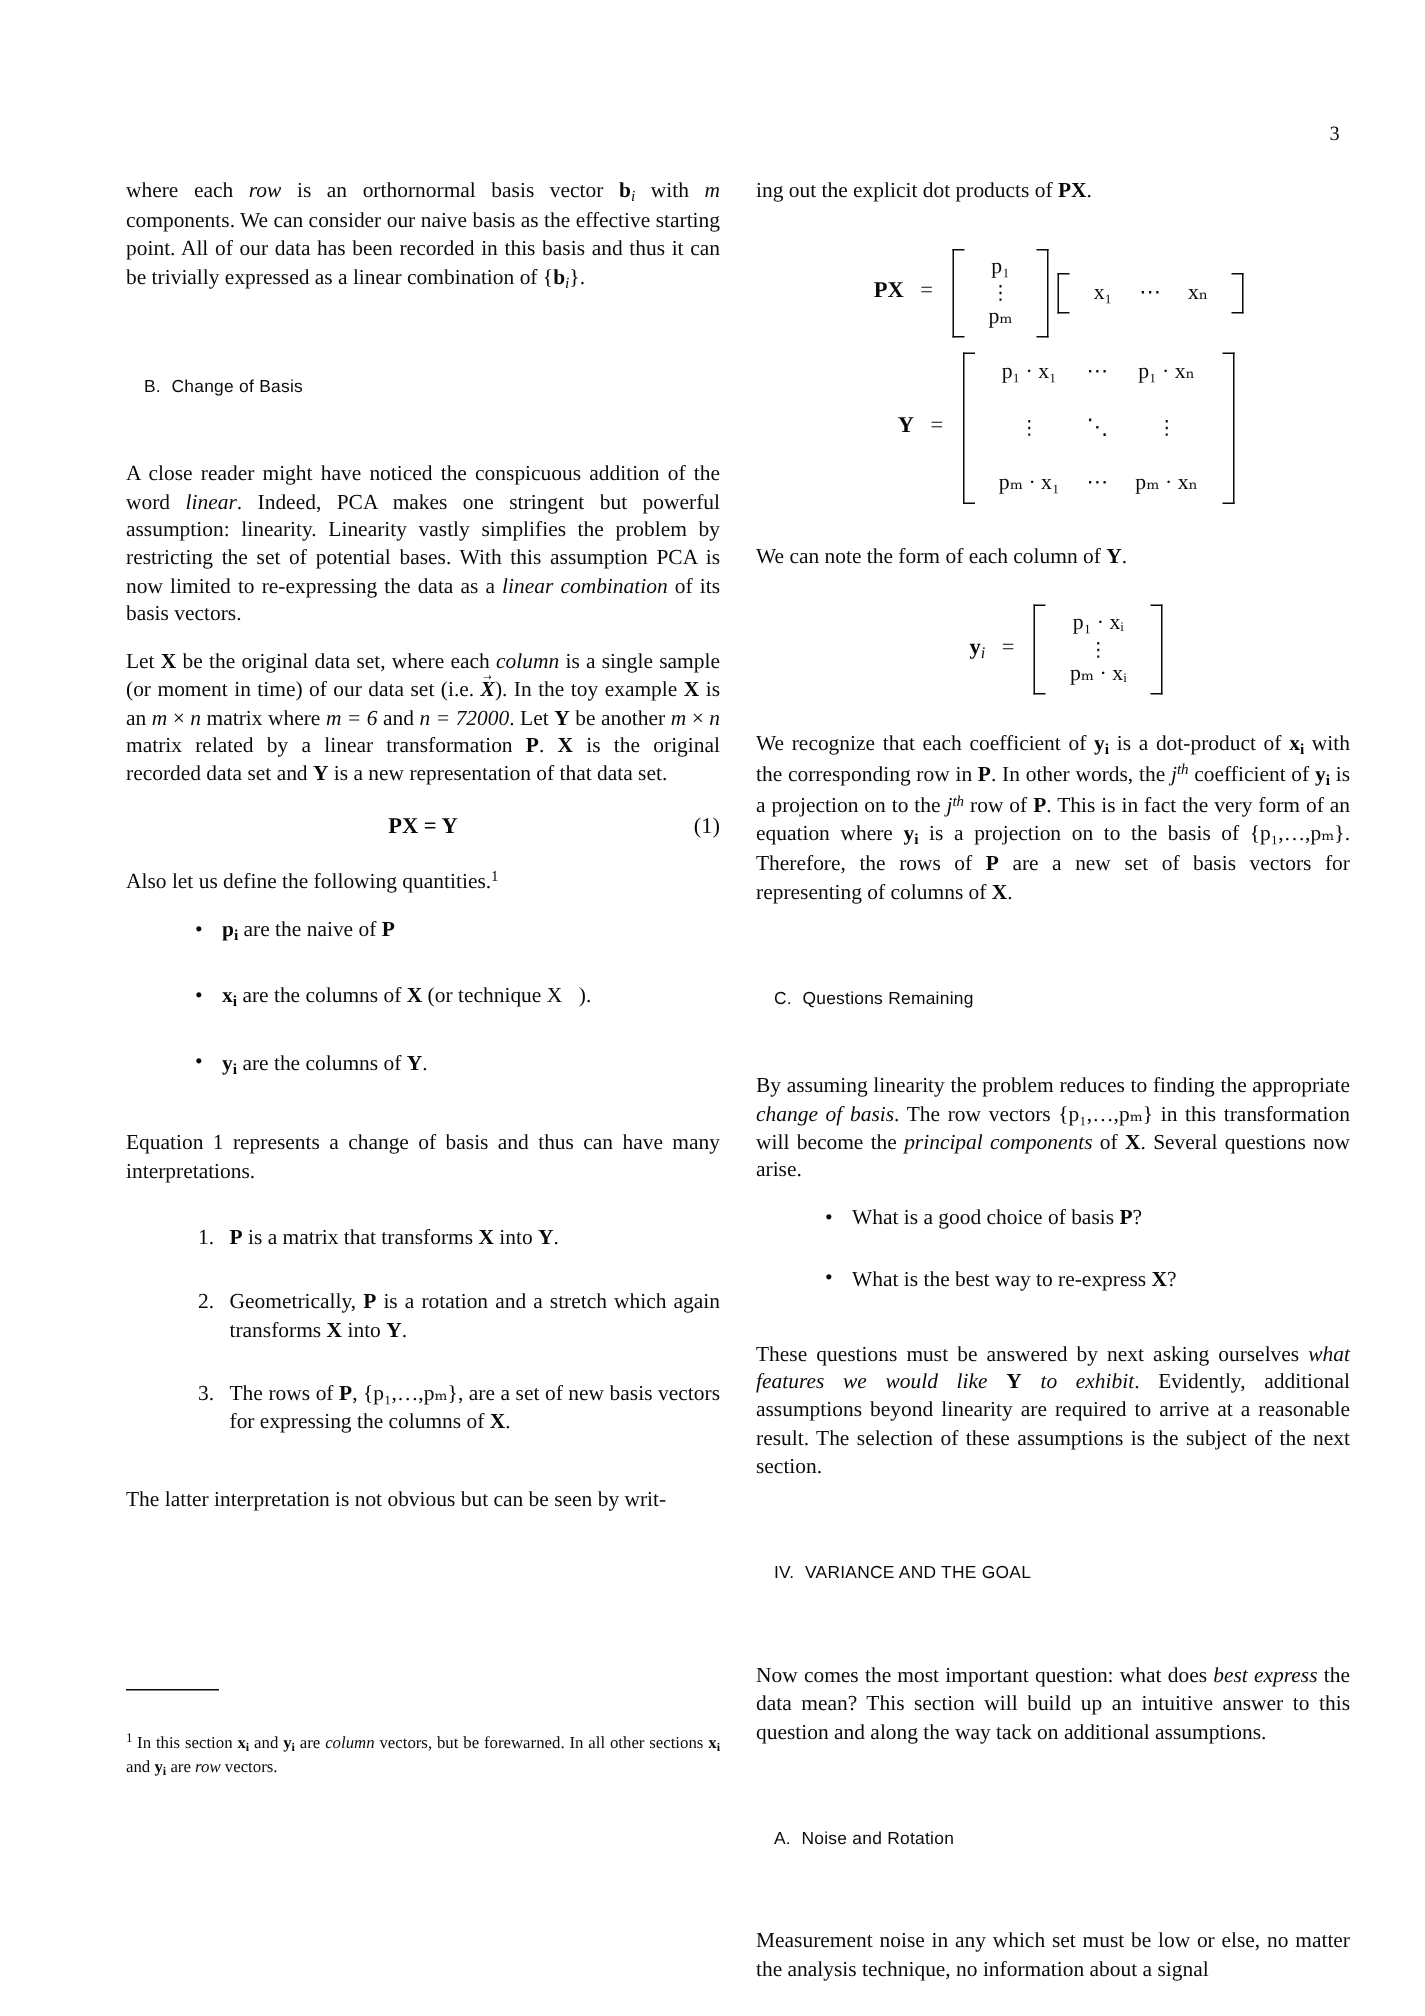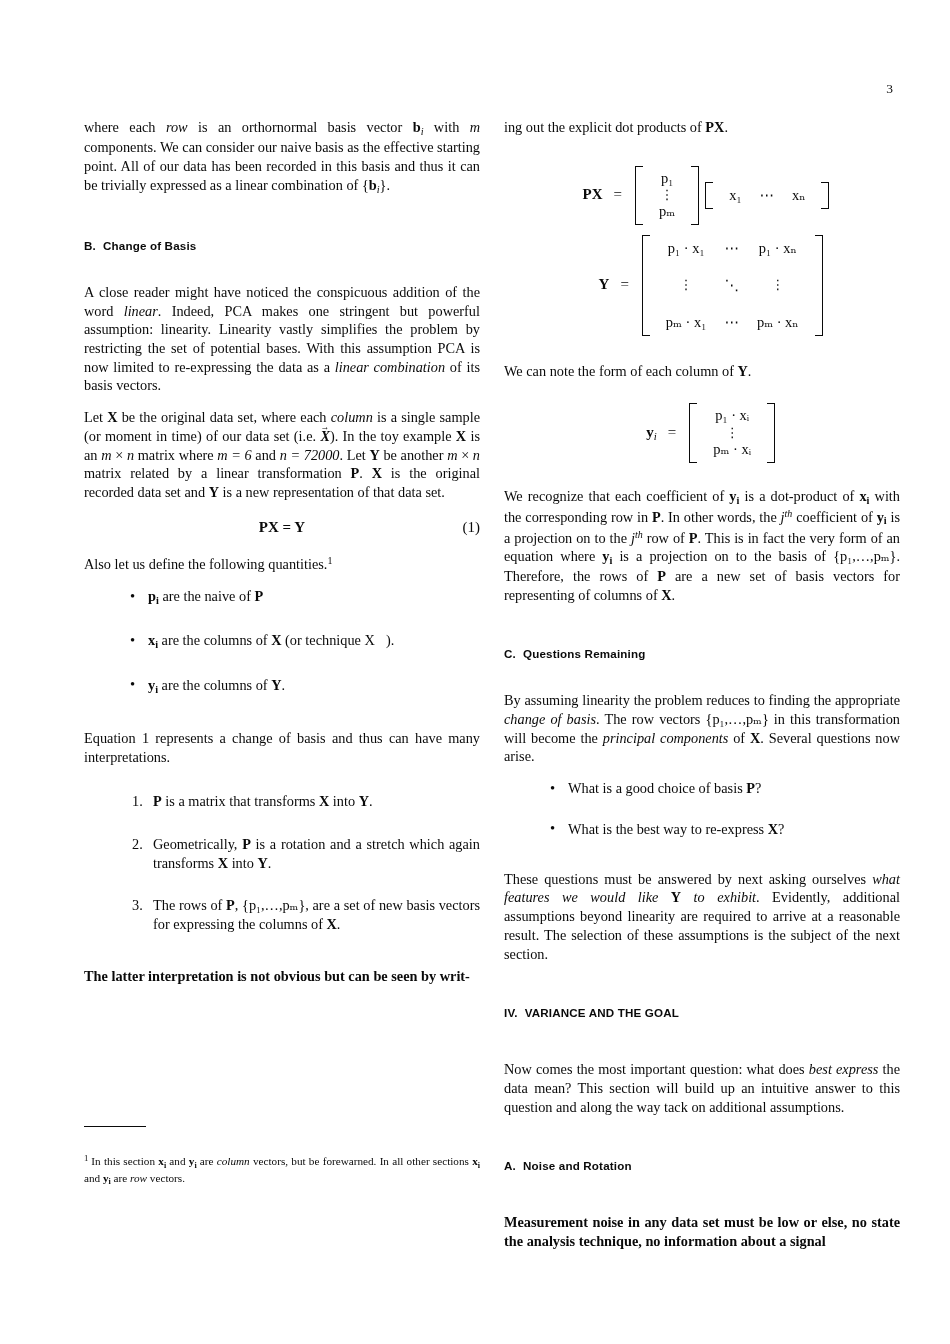--- a/index.html
+++ b/index.html
@@ -36,31 +36,31 @@
     text-justify: inter-word;
     hyphens: manual;
   }
   .col-left  { left: 84px; }
   .col-right { left: 504px; }
 
   p.para {
     margin: 0 0 13px 0;
     text-align: justify;
   }
-  p.tight { margin-bottom: 0; font-weight: bold; }
+  p.tight { margin-bottom: 0; }
   .gap-sm { height: 9px; }
   .gap-lg { height: 30px; }
   .gap-xl { height: 40px; }
 
   h3.section-head {
     font-family: "Liberation Sans", "DejaVu Sans", sans-serif;
     font-size: 11.6px;
-    font-weight: bold;
+    font-weight: normal;
     letter-spacing: 0.015em;
-    margin: 0;
+    margin: 12px;
     padding: 0;
     text-align: left;
     line-height: 1.2;
   }
   h3.section-head .lbl { margin-right: 7px; }
 
   i, .it { font-style: italic; }
   b, .bf { font-weight: bold; }
   .vec { font-weight: bold; }
   .sub {
@@ -388,16 +388,16 @@
     <div class="gap-xl"></div>
 
     <p class="para"><span>Now comes the most important question: what does </span><i>best express</i><span> the data mean? This section will build up an intuitive answer to this question and along the way tack on additional assumptions.</span></p>
 
     <div class="gap-lg"></div>
 
     <h3 class="section-head"><span class="lbl">A.</span><span>Noise and Rotation</span></h3>
 
     <div class="gap-xl"></div>
 
-    <p class="para tight">Measurement noise in any data set must be low or else, no state the analysis technique, no information about a signal</p>
+    <p class="para tight">Measurement noise in any which set must be low or else, no matter the analysis technique, no information about a signal</p>
   </div>
 
 </div>
 
 </body></html>

